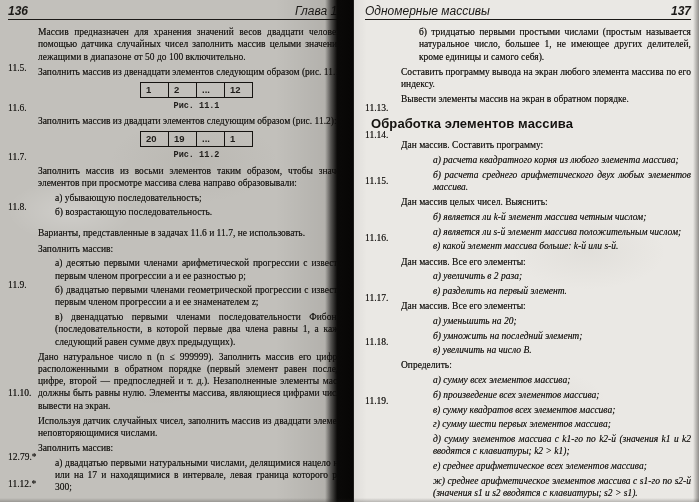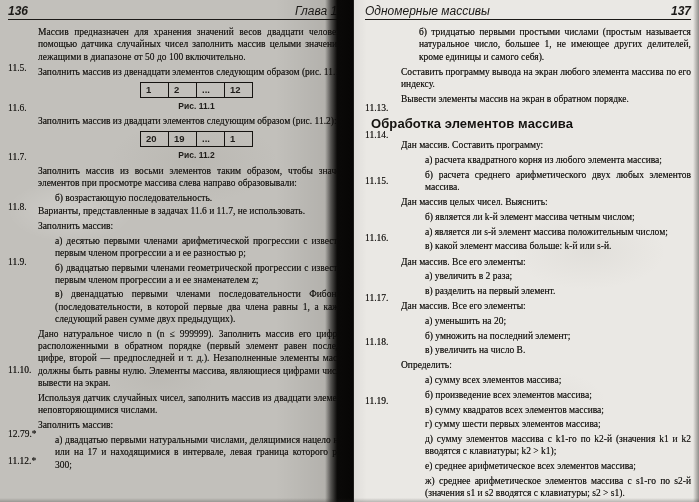--- a/index.html
+++ b/index.html
@@ -32,37 +32,37 @@
   .rh-title{font-weight:normal;}
 
   
   .item{position:relative;margin-bottom:3px;text-align:justify;
         text-shadow:0 0 0.5px rgba(30,28,25,0.75);}
   .page-left .item{padding-left:30px;margin-right:-12px;}
   .page-right .item{padding-left:36px;}
   .num{position:absolute;left:0;top:16px;white-space:nowrap;margin-top:20px;}
   .txt{text-align:justify;}
   .sub{margin:2.5px 0 0 17px;text-align:justify;}
-  .page-right .sub{margin-left:24px;}
-  .note{margin-top:1px;text-align:justify;}
+  .page-right .sub{margin-left:32px;font-style:italic;}
+  .note{margin-top:9px;text-align:justify;}
   .sub-cont{margin:4px 0 3px 54px;text-align:justify;position:relative;
             text-shadow:0 0 0.5px rgba(30,28,25,0.75);}
 
   .section-heading{font-family:"Liberation Sans", sans-serif;font-weight:bold;
     font-size:13px;line-height:19px;letter-spacing:0.1px;color:#14120f;
     margin:9px 0 6px 6px;text-shadow:none;}
 
   
   .figure{text-align:center;margin:4px 0 3px 0;}
   .fig-row{display:inline-flex;border:1.8px solid #151310;vertical-align:top;}
   .cell{width:22px;height:14px;line-height:14px;text-align:left;padding-left:5px;
     font-family:"Liberation Sans", sans-serif;font-weight:bold;font-size:9.5px;
     border-left:1.8px solid #151310;text-shadow:none;}
   .cell:first-child{border-left:none;}
-  .fig-caption{font-family:Liberation Sans, sans-serif;font-weight:bold;
+  .fig-caption{font-family:Liberation Mono, monospace;font-weight:bold;
     font-size:8.5px;margin-top:2px;text-shadow:none;}
 
   
   .gutter-shadow{position:absolute;top:0;left:325px;width:29px;height:502px;z-index:6;
     background:linear-gradient(to right, rgba(10,9,8,0) 0%, rgba(10,9,8,0.55) 20%,
                #0a0908 42%, #070605 95%, #2a2826 100%);pointer-events:none;}
   .edge-right-shadow{position:absolute;top:0;right:0;width:6px;height:502px;z-index:6;
     background:linear-gradient(to left, rgba(35,33,30,0.45), rgba(35,33,30,0));pointer-events:none;}
   .edge-bottom-shadow{position:absolute;left:0;bottom:0;width:699px;height:4px;z-index:6;
     background:linear-gradient(to top, rgba(35,33,30,0.25), rgba(35,33,30,0));pointer-events:none;}
@@ -104,20 +104,21 @@
               <span class="cell">19</span>
               <span class="cell">...</span>
               <span class="cell">1</span>
             </div>
     <div class="fig-caption">Рис. 11.2</div>
   </div>
         </div>
         <div class="item">
     <span class="num">11.8.</span>
     <div class="txt">Заполнить массив из восьми элементов таким образом, чтобы значения элементов при просмотре массива слева направо образовывали:</div>
+  <div class="sub">а) убывающую последовательность;</div>
           <div class="sub">б) возрастающую последовательность.</div>
           <div class="note">Варианты, представленные в задачах 11.6 и 11.7, не использовать.</div>
         </div>
         <div class="item">
     <span class="num">11.9.</span>
     <div class="txt">Заполнить массив:</div>
   <div class="sub">а) десятью первыми членами арифметической прогрессии с известным первым членом прогрессии a и ее разностью p;</div>
           <div class="sub">б) двадцатью первыми членами геометрической прогрессии с известным первым членом прогрессии a и ее знаменателем z;</div>
           <div class="sub">в) двенадцатью первыми членами последовательности Фибоначчи (последовательности, в которой первые два члена равны 1, а каждый следующий равен сумме двух предыдущих).</div>
         </div>

